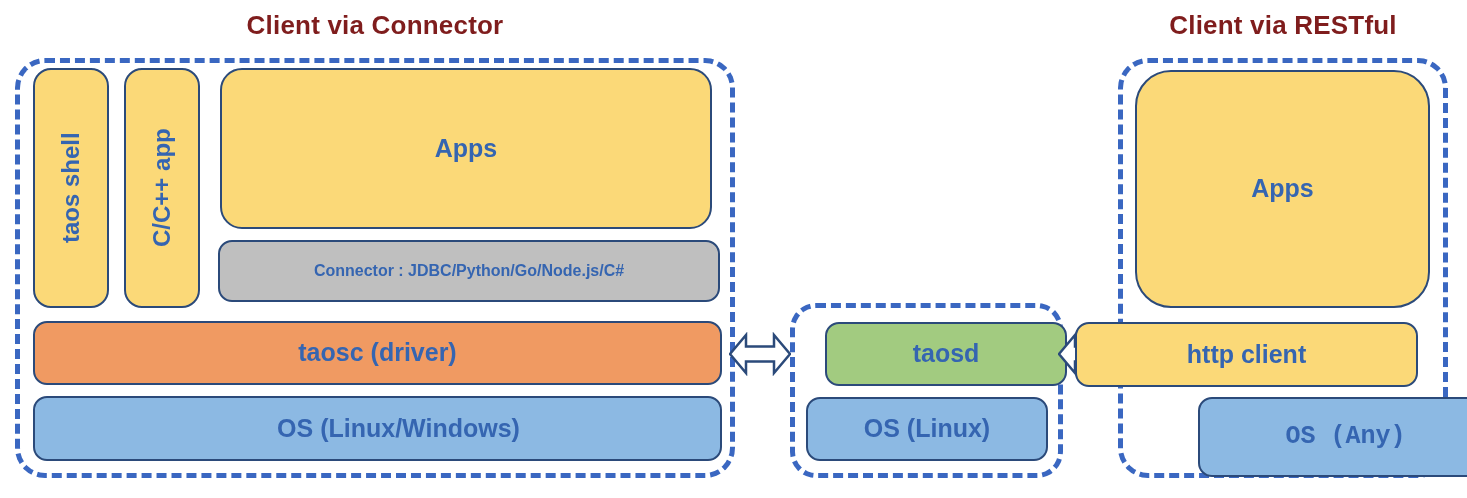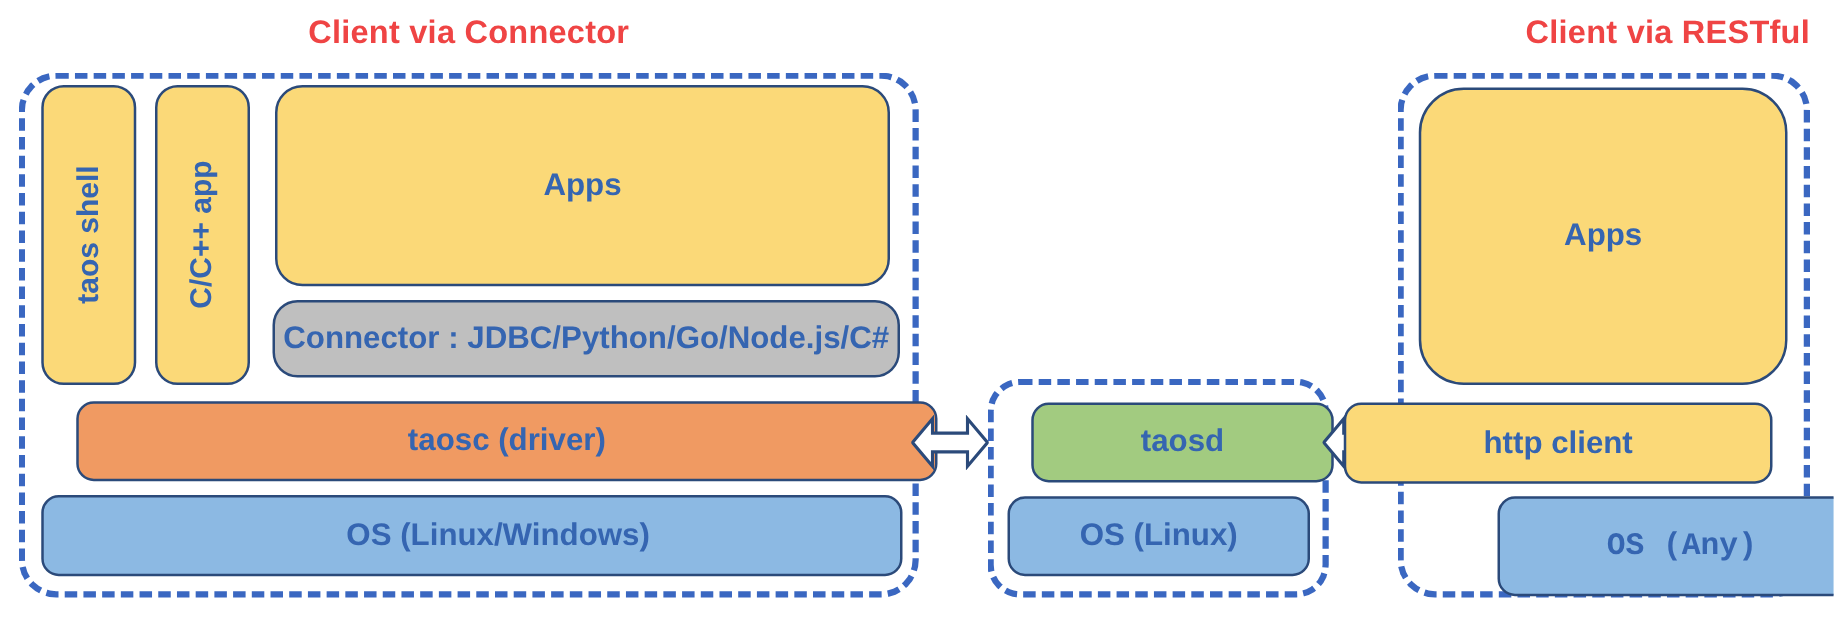--- a/index.html
+++ b/index.html
@@ -16,21 +16,21 @@
     overflow: hidden;
   }
   .title {
     position: absolute;
     top: 8px;
     height: 34px;
     line-height: 34px;
     text-align: center;
     font-size: 26px;
     font-weight: bold;
-    color: #ef4444;
+    color: #7f1d1d;
     letter-spacing: 0.2px;
   }
   .panel {
     position: absolute;
     border: 5px dashed #3a67c1;
     border-radius: 30px;
     box-sizing: border-box;
     background: transparent;
   }
   .box {
@@ -53,54 +53,54 @@
   .blue   { background: #8cb9e3; }
   .green  { background: #a2cb80; margin-left: 19px; }
   .vert {
     writing-mode: vertical-rl;
     transform: rotate(180deg);
     font-size: 24px;
     border-radius: 18px;
   }
   .big-radius { border-radius: 22px; }
   .huge-radius { border-radius: 36px; }
-  .connector-text { font-size: 25px; border-radius: 20px; }
+  .connector-text { font-size: 16px; }
   .link-arrow {
     position: absolute;
     width: 62px;
     height: 44px;
   }
 </style>
 </head>
 <body>
 
 <div id="canvas">
 
   <div class="title" style="left:15px; width:720px;">Client via Connector</div>
-  <div class="title" style="left:1118px; width:330px;text-align:right;">Client via RESTful</div>
+  <div class="title" style="left:1118px; width:330px;">Client via RESTful</div>
 
   <div class="panel" style="left:15px; top:58px; width:720px; height:420px;"></div>
 
   <div class="box yellow vert" style="left:33px; top:68px; width:76px; height:240px;">
     <span>taos shell</span>
   </div>
 
   <div class="box yellow vert" style="left:124px; top:68px; width:76px; height:240px;">
     <span>C/C++ app</span>
   </div>
 
   <div class="box yellow big-radius" style="left:220px; top:68px; width:492px; height:161px;">
     <span>Apps</span>
   </div>
 
   <div class="box gray connector-text" style="left:218px; top:240px; width:502px; height:62px;">
     <span>Connector : JDBC/Python/Go/Node.js/C#</span>
   </div>
 
-  <div class="box orange" style="left:33px; top:321px; width:689px; height:64px;margin-left:28px;">
+  <div class="box orange" style="left:33px; top:321px; width:689px; height:64px;">
     <span>taosc (driver)</span>
   </div>
 
   <div class="box blue" style="left:33px; top:396px; width:689px; height:65px;padding-left:42px;">
     <span>OS (Linux/Windows)</span>
   </div>
 
   <svg class="link-arrow" style="left:729px; top:332px;" viewBox="0 0 62 44">
     <path d="M1 22 L17 3 L17 14.5 L45 14.5 L45 3 L61 22 L45 41 L45 29.5 L17 29.5 L17 41 Z" fill="#ffffff" stroke="#2b4a7a" stroke-width="2.5" stroke-linejoin="miter"></path>
   </svg>

